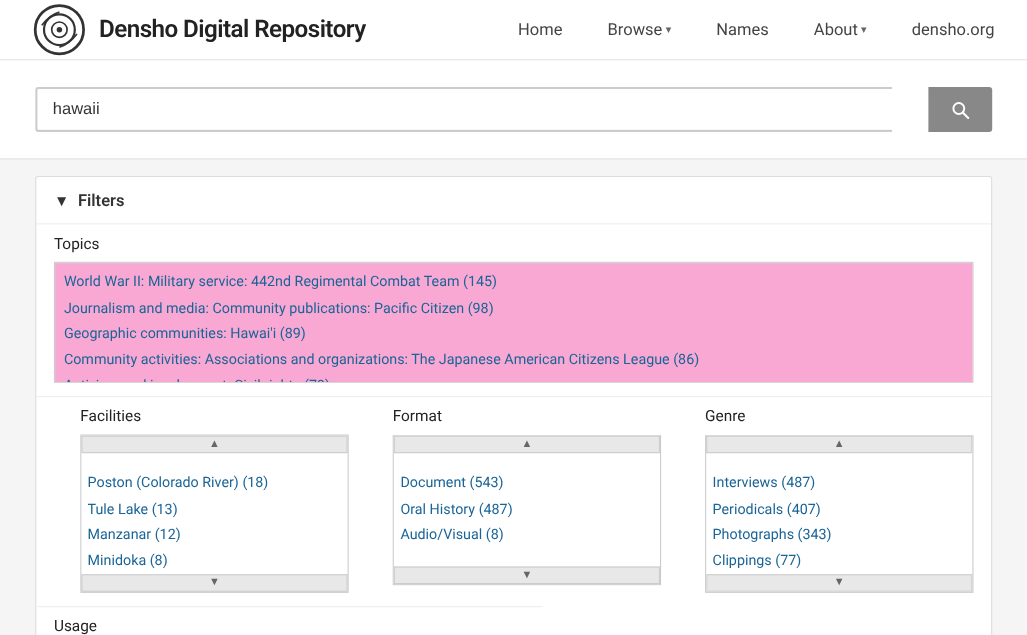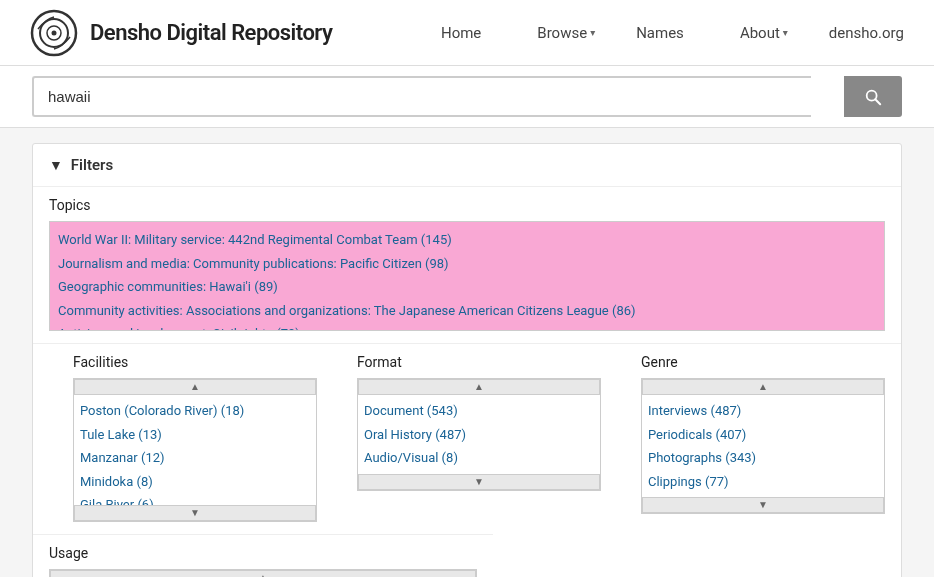--- a/index.html
+++ b/index.html
@@ -8,21 +8,21 @@
       font-size: 14px;
       background: #f5f5f5;
       color: #333;
     }
 
     
     .header {
       background: #fff;
       border-bottom: 1px solid #ddd;
       padding: 0 30px;
-      height: 66px;
+      height: 55px;
       display: flex;
       align-items: center;
       justify-content: space-between;
     }
     .header-left {
       display: flex;
       align-items: center;
       gap: 12px;
     }
     .logo-icon {
@@ -44,37 +44,36 @@
       font-size: 15px;
       color: #444;
       cursor: pointer;
       text-decoration: none;
     }
     .nav-dropdown {
       display: flex;
       align-items: center;
       gap: 3px;
       cursor: pointer;
-      margin-left: 15px;
     }
     .nav-dropdown .caret {
       font-size: 10px;
       color: #666;
     }
 
     
     .search-container {
       background: #fff;
       padding: 10px 30px;
       border-bottom: 1px solid #ddd;
     }
     .search-row {
       display: flex;
       max-width: 870px;
-      margin: 0 auto;
+      margin: 14px auto;
       gap: 33px;
     }
     .search-input {
       flex: 1;
       padding: 10px 14px;
       font-size: 15px;
       border: 2px solid #ccc;
       border-right: none;
       outline: none;
       border-radius: 3px 0 0 3px;
@@ -164,21 +163,21 @@
     }
     .filter-col:last-child { padding-right: 0; }
 
     .filter-list-container {
       position: relative;
       border: 1px solid #ccc;
     }
     .filter-list {
       max-height: 110px;
       overflow-y: scroll;
-      padding: 4px 6px;
+      padding: 16px 6px;
     }
     .filter-item {
       padding: 2px 0;
       font-size: 13px;
       color: #1a6496;
       cursor: pointer;
       line-height: 1.5;
     }
 
     

